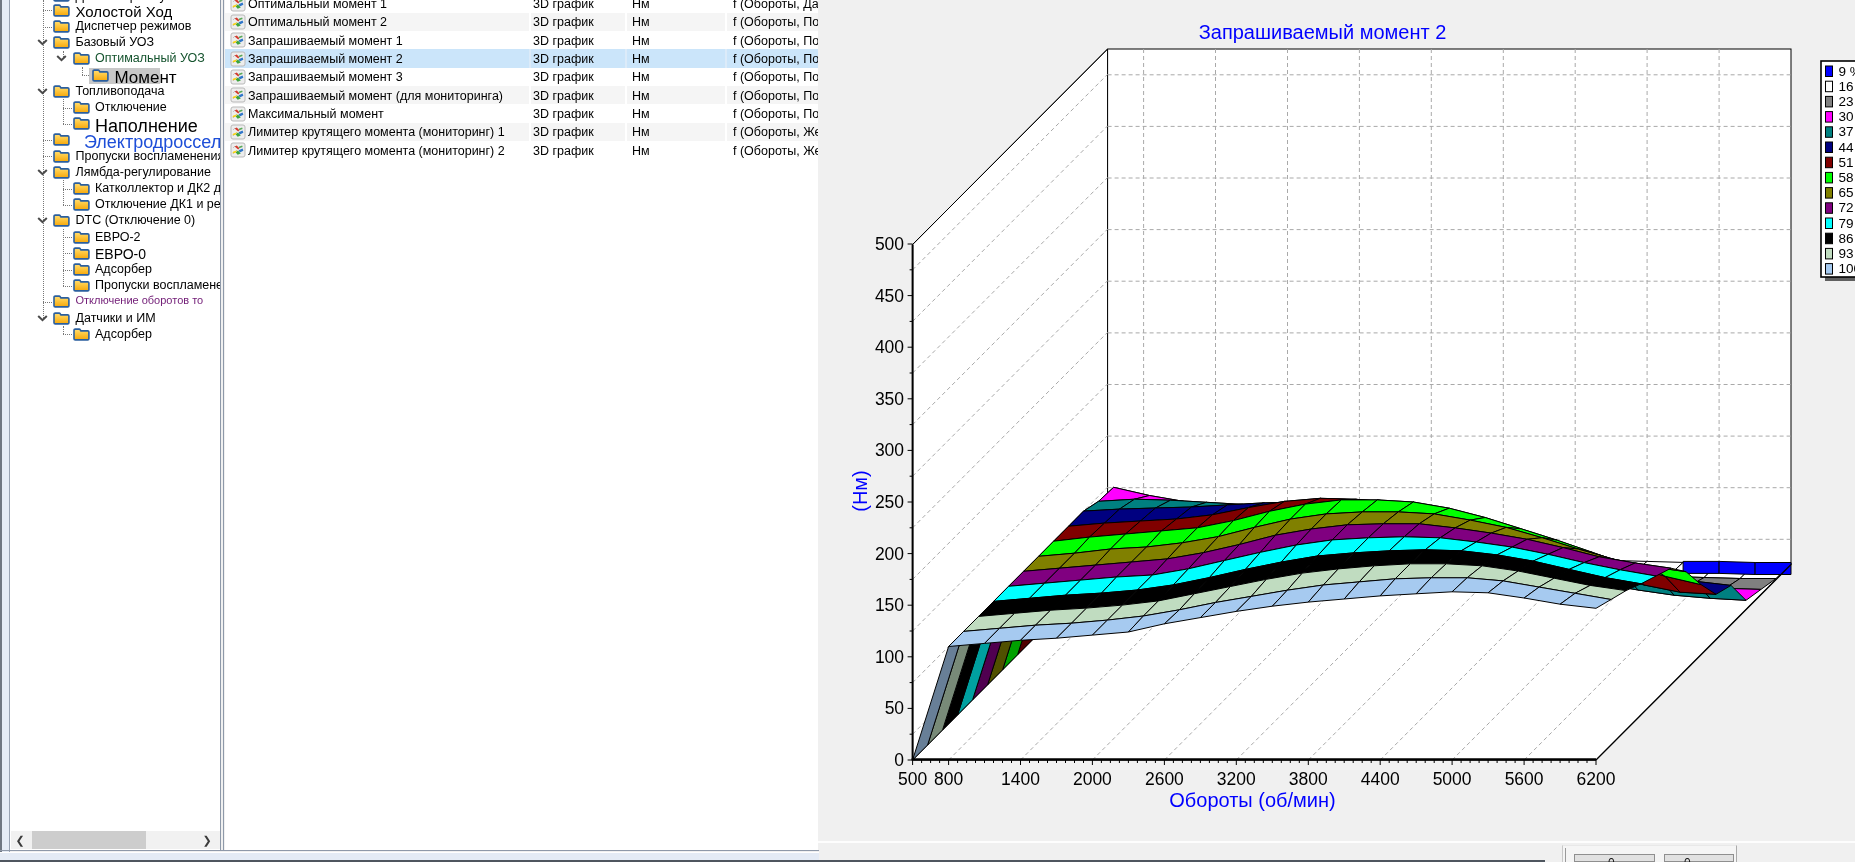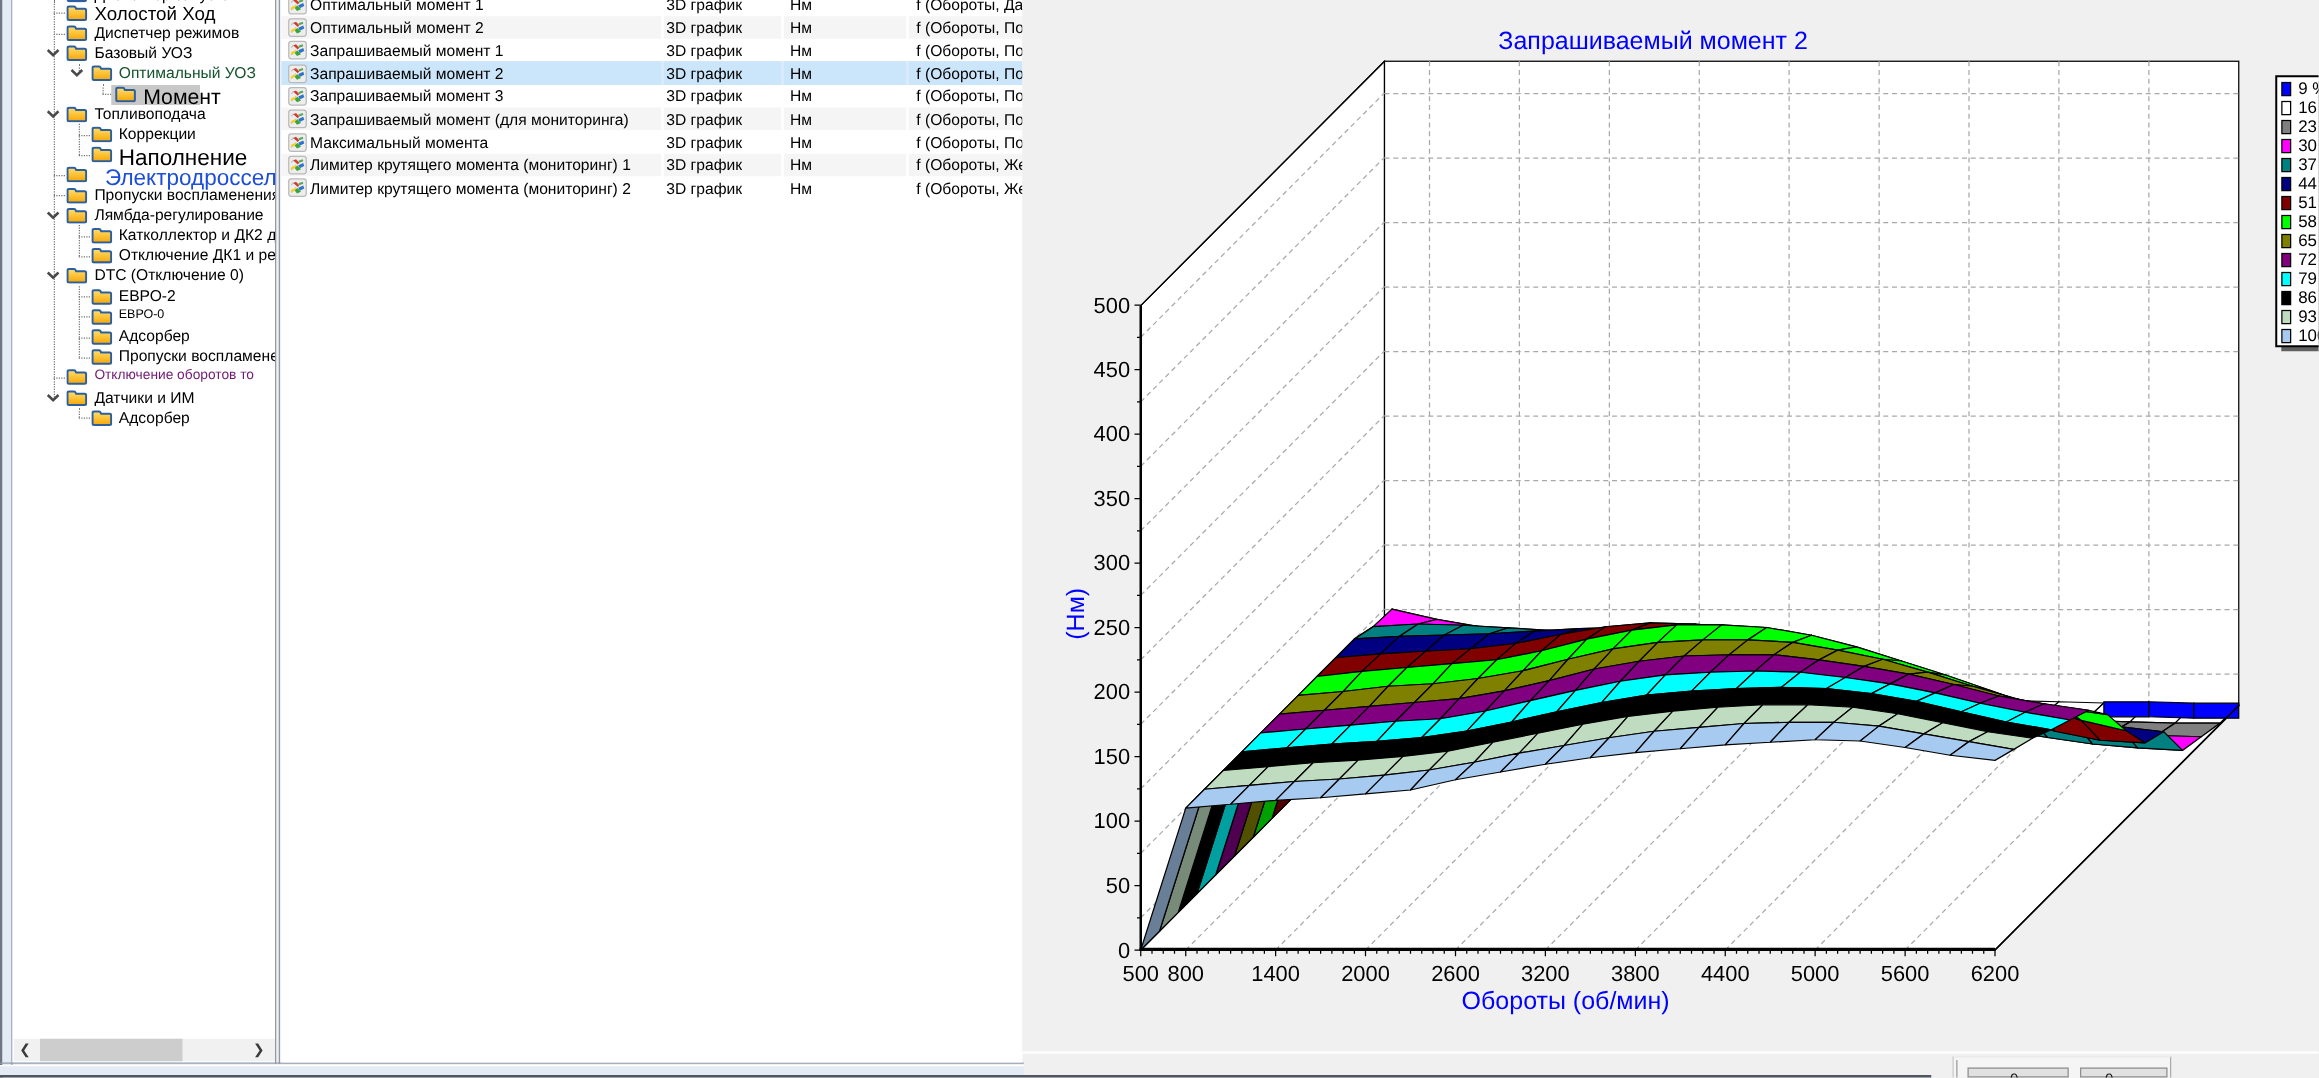--- a/index.html
+++ b/index.html
@@ -108,21 +108,21 @@
         <svg style="position:absolute;left:72.5px;top:101.0px" width="17" height="13" viewBox="0 0 17 13">
           <defs>
             <linearGradient id="fg" x1="0" y1="0" x2="0" y2="1">
               <stop offset="0" stop-color="#FFDE75"></stop>
               <stop offset="0.45" stop-color="#FEC63D"></stop>
               <stop offset="1" stop-color="#F5A70B"></stop>
             </linearGradient>
           </defs>
           <path d="M1 2.4 Q1 1.1 2.3 1.1 L6.1 1.1 Q6.9 1.1 7.3 1.8 L7.9 2.9 L14.7 2.9 Q15.9 2.9 15.9 4.1 L15.9 10.7 Q15.9 11.9 14.7 11.9 L2.3 11.9 Q1 11.9 1 10.7 Z" fill="url(#fg)" stroke="#2B5F9E" stroke-width="1.6"></path>
         </svg>
-        <div style="position:absolute;left:95.0px;top:99.9px;white-space:nowrap;font-size:12.5px;color:#000">Коррекции</div>
+        <div style="position:absolute;left:95.0px;top:99.9px;white-space:nowrap;font-size:12.5px;color:#000">Отключение</div>
         <div style="position:absolute;left:62.5px;top:123.7px;width:9.0px;height:0;border-top:1px dotted #777"></div>
         <svg style="position:absolute;left:72.5px;top:117.2px" width="17" height="13" viewBox="0 0 17 13">
           <defs>
             <linearGradient id="fg" x1="0" y1="0" x2="0" y2="1">
               <stop offset="0" stop-color="#FFDE75"></stop>
               <stop offset="0.45" stop-color="#FEC63D"></stop>
               <stop offset="1" stop-color="#F5A70B"></stop>
             </linearGradient>
           </defs>
           <path d="M1 2.4 Q1 1.1 2.3 1.1 L6.1 1.1 Q6.9 1.1 7.3 1.8 L7.9 2.9 L14.7 2.9 Q15.9 2.9 15.9 4.1 L15.9 10.7 Q15.9 11.9 14.7 11.9 L2.3 11.9 Q1 11.9 1 10.7 Z" fill="url(#fg)" stroke="#2B5F9E" stroke-width="1.6"></path>
@@ -222,21 +222,21 @@
         <svg style="position:absolute;left:72.5px;top:246.8px" width="17" height="13" viewBox="0 0 17 13">
           <defs>
             <linearGradient id="fg" x1="0" y1="0" x2="0" y2="1">
               <stop offset="0" stop-color="#FFDE75"></stop>
               <stop offset="0.45" stop-color="#FEC63D"></stop>
               <stop offset="1" stop-color="#F5A70B"></stop>
             </linearGradient>
           </defs>
           <path d="M1 2.4 Q1 1.1 2.3 1.1 L6.1 1.1 Q6.9 1.1 7.3 1.8 L7.9 2.9 L14.7 2.9 Q15.9 2.9 15.9 4.1 L15.9 10.7 Q15.9 11.9 14.7 11.9 L2.3 11.9 Q1 11.9 1 10.7 Z" fill="url(#fg)" stroke="#2B5F9E" stroke-width="1.6"></path>
         </svg>
-        <div style="position:absolute;left:95.0px;top:245.7px;white-space:nowrap;font-size:10px;color:#000">ЕВРО-0</div>
+        <div style="position:absolute;left:95.0px;top:245.7px;white-space:nowrap;font-size:14px;color:#000">ЕВРО-0</div>
         <div style="position:absolute;left:62.5px;top:269.5px;width:9.0px;height:0;border-top:1px dotted #777"></div>
         <svg style="position:absolute;left:72.5px;top:263.0px" width="17" height="13" viewBox="0 0 17 13">
           <defs>
             <linearGradient id="fg" x1="0" y1="0" x2="0" y2="1">
               <stop offset="0" stop-color="#FFDE75"></stop>
               <stop offset="0.45" stop-color="#FEC63D"></stop>
               <stop offset="1" stop-color="#F5A70B"></stop>
             </linearGradient>
           </defs>
           <path d="M1 2.4 Q1 1.1 2.3 1.1 L6.1 1.1 Q6.9 1.1 7.3 1.8 L7.9 2.9 L14.7 2.9 Q15.9 2.9 15.9 4.1 L15.9 10.7 Q15.9 11.9 14.7 11.9 L2.3 11.9 Q1 11.9 1 10.7 Z" fill="url(#fg)" stroke="#2B5F9E" stroke-width="1.6"></path>
@@ -411,21 +411,21 @@
     <div style="position:absolute;left:508px;top:88.6px;white-space:nowrap;font-size:12.5px">f (Обороты, Положение</div>
     <svg style="position:absolute;left:4.5px;top:105.5px" width="16" height="16" viewBox="0 0 16 16">
       <rect x="1" y="1" width="14" height="14" rx="2" fill="#EDEDED" stroke="#B9B9B9" stroke-width="1"></rect>
       <path d="M3 12 L7 8 M5 4 L3 6" stroke="#C4C4C4" stroke-width="1" fill="none"></path>
       <path d="M8.2 7.6 L4.6 4.4 L6.8 3.4 L9.4 6.2 Z" fill="#D23B2E"></path>
       <path d="M8.6 8.2 L12.6 6.4 L13.4 8.8 L9.8 10.6 Z" fill="#2E75C9"></path>
       <path d="M8 8.4 L10.8 11.4 L7.6 12.8 L5.6 10.2 Z" fill="#3DA33D"></path>
       <path d="M7.4 8.2 L3.4 9.4 L2.2 11.2 L5.2 11 Z" fill="#F7D117"></path>
       <path d="M9 5.4 L12.4 4.2" stroke="#57A857" stroke-width="1.6" fill="none"></path>
     </svg>
-    <div style="position:absolute;left:23px;top:106.9px;white-space:nowrap;font-size:12.5px">Максимальный момента</div>
+    <div style="position:absolute;left:23px;top:106.9px;white-space:nowrap;font-size:12.5px">Максимальный момент</div>
     <div style="position:absolute;left:308px;top:106.9px;white-space:nowrap;font-size:12.5px">3D график</div>
     <div style="position:absolute;left:407px;top:106.9px;white-space:nowrap;font-size:12.5px">Нм</div>
     <div style="position:absolute;left:508px;top:106.9px;white-space:nowrap;font-size:12.5px">f (Обороты, Положение</div>
     <div style="position:absolute;left:0px;top:122.6px;width:304px;height:18.3px;background:#F5F5F5"></div>
     <div style="position:absolute;left:306px;top:122.6px;width:94px;height:18.3px;background:#F5F5F5"></div>
     <div style="position:absolute;left:402px;top:122.6px;width:98px;height:18.3px;background:#F5F5F5"></div>
     <div style="position:absolute;left:502px;top:122.6px;width:91px;height:18.3px;background:#F5F5F5"></div>
     <svg style="position:absolute;left:4.5px;top:123.8px" width="16" height="16" viewBox="0 0 16 16">
       <rect x="1" y="1" width="14" height="14" rx="2" fill="#EDEDED" stroke="#B9B9B9" stroke-width="1"></rect>
       <path d="M3 12 L7 8 M5 4 L3 6" stroke="#C4C4C4" stroke-width="1" fill="none"></path>

